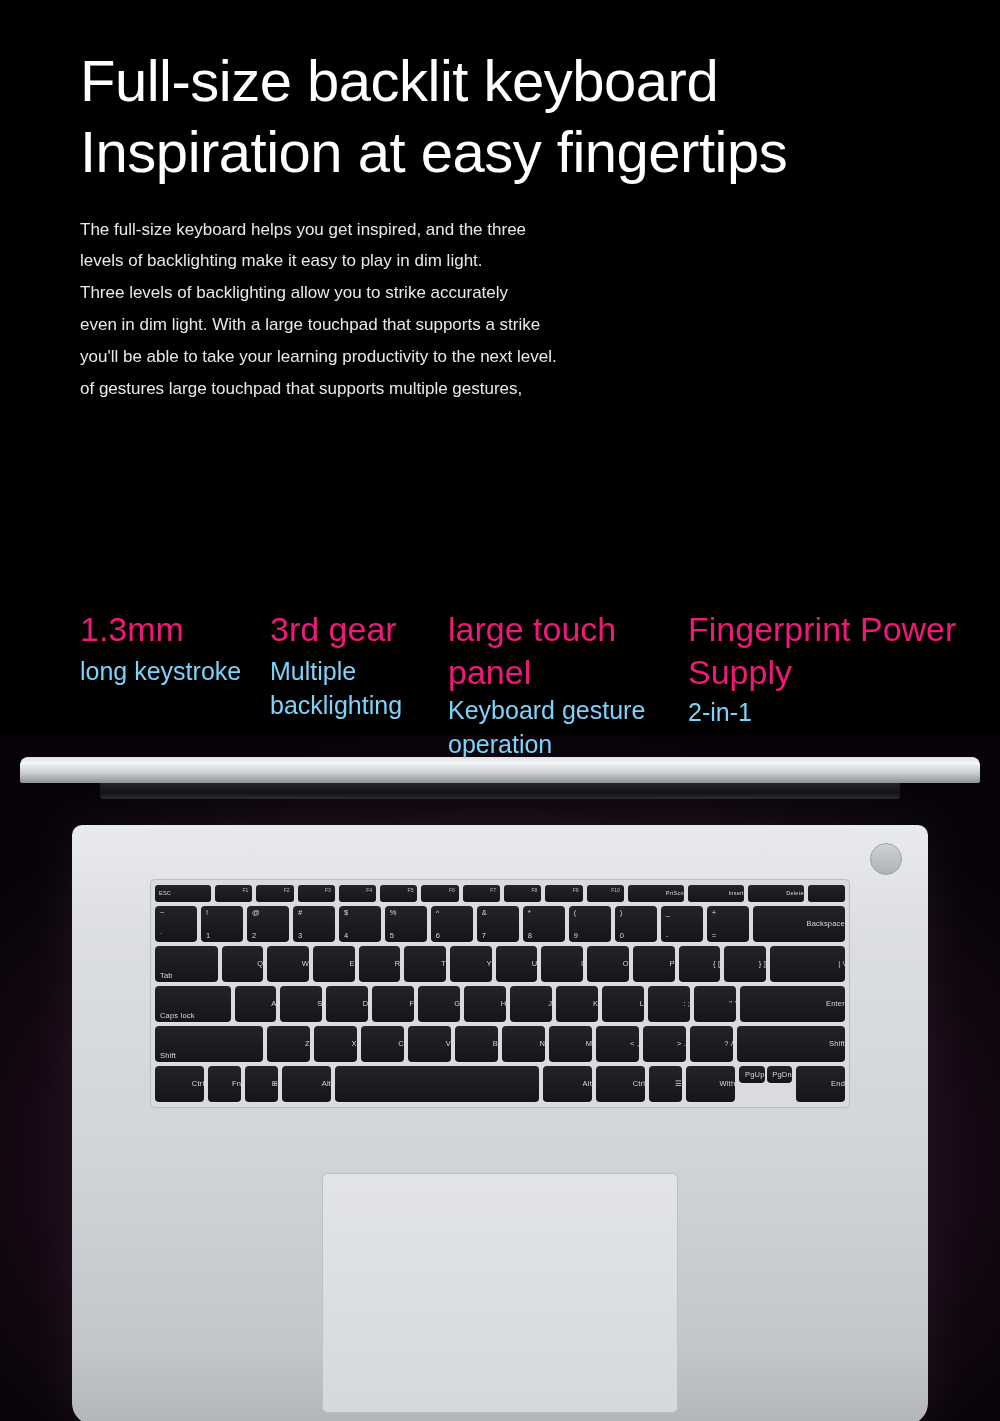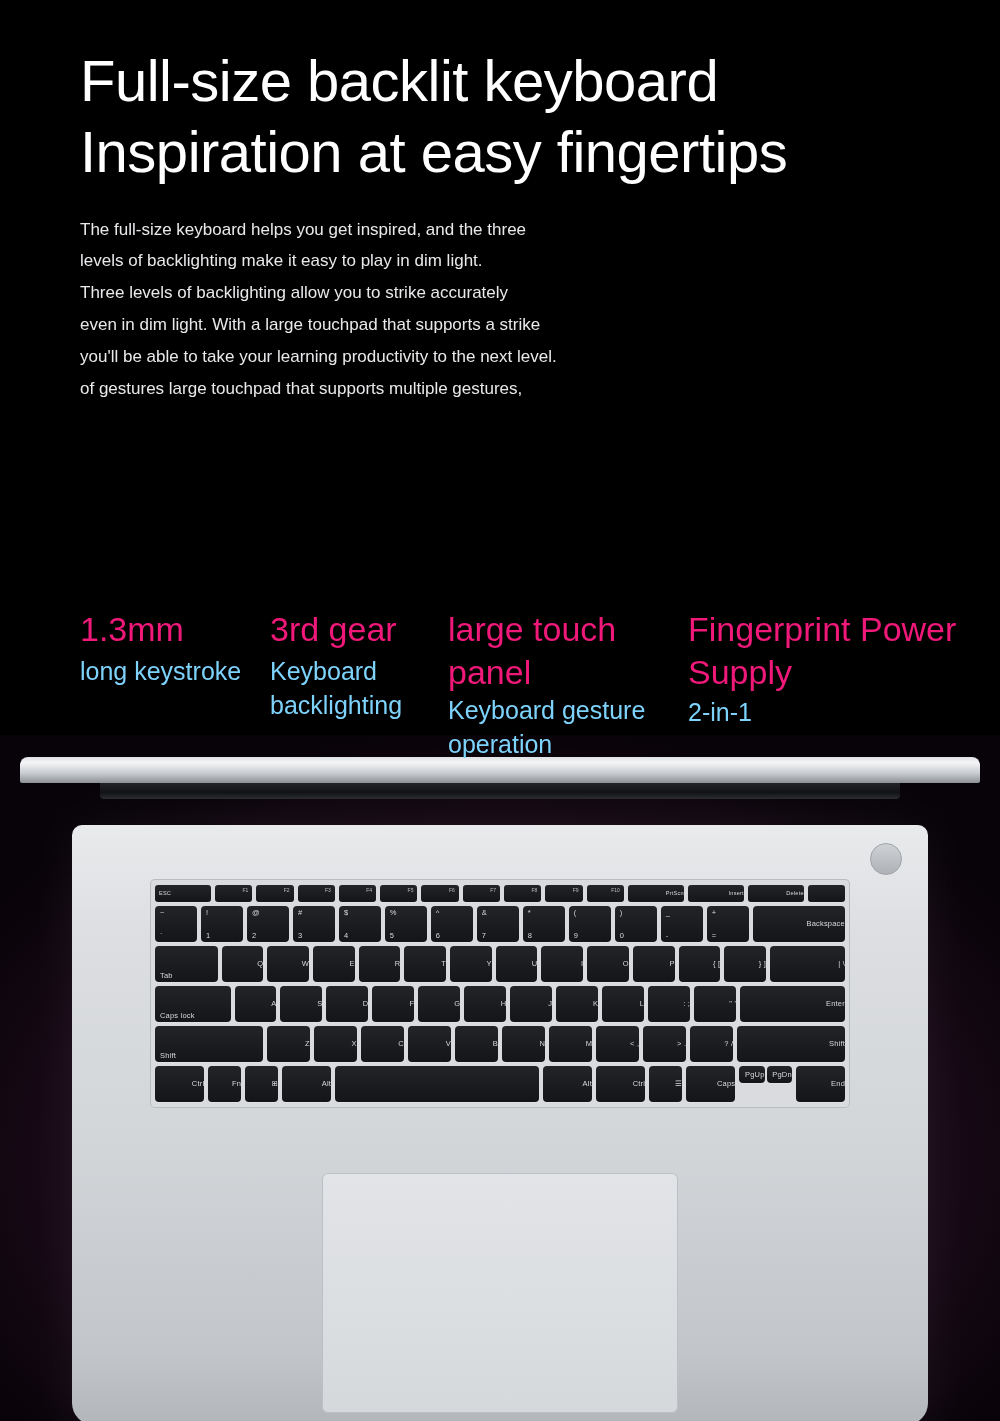--- a/index.html
+++ b/index.html
@@ -262,21 +262,21 @@
     </p>
   </div>
 
   <div class="features">
     <div class="feat feat-1">
       <div class="feat-title">1.3mm</div>
       <div class="feat-sub">long keystroke</div>
     </div>
     <div class="feat feat-2">
       <div class="feat-title">3rd gear</div>
-      <div class="feat-sub">Keyboard backlighting</div>
+      <div class="feat-sub">Multiple backlighting</div>
     </div>
     <div class="feat feat-3">
       <div class="feat-title">large touch panel</div>
       <div class="feat-sub">Keyboard gesture operation</div>
     </div>
     <div class="feat feat-4">
       <div class="feat-title">Fingerprint Power Supply</div>
       <div class="feat-sub">2-in-1</div>
     </div>
   </div>
@@ -544,21 +544,21 @@
             <div class="key k-w15">
                 <span class="k-lbl ctr">Alt</span>
               </div>
             <div class="key k-w15">
                 <span class="k-lbl ctr">Ctrl</span>
               </div>
             <div class="key">
                 <span class="k-lbl ctr">☰</span>
               </div>
             <div class="key k-w15">
-                <span class="k-lbl ctr">Caps</span>
+                <span class="k-lbl ctr">With</span>
               </div>
             <div class="arrow-stack">
               <div class="key">
                   <span class="k-lbl ctr">PgUp</span>
                 </div>
               <div class="key">
                   <span class="k-lbl ctr">PgDn</span>
                 </div>
             </div>
             <div class="key k-w15">

